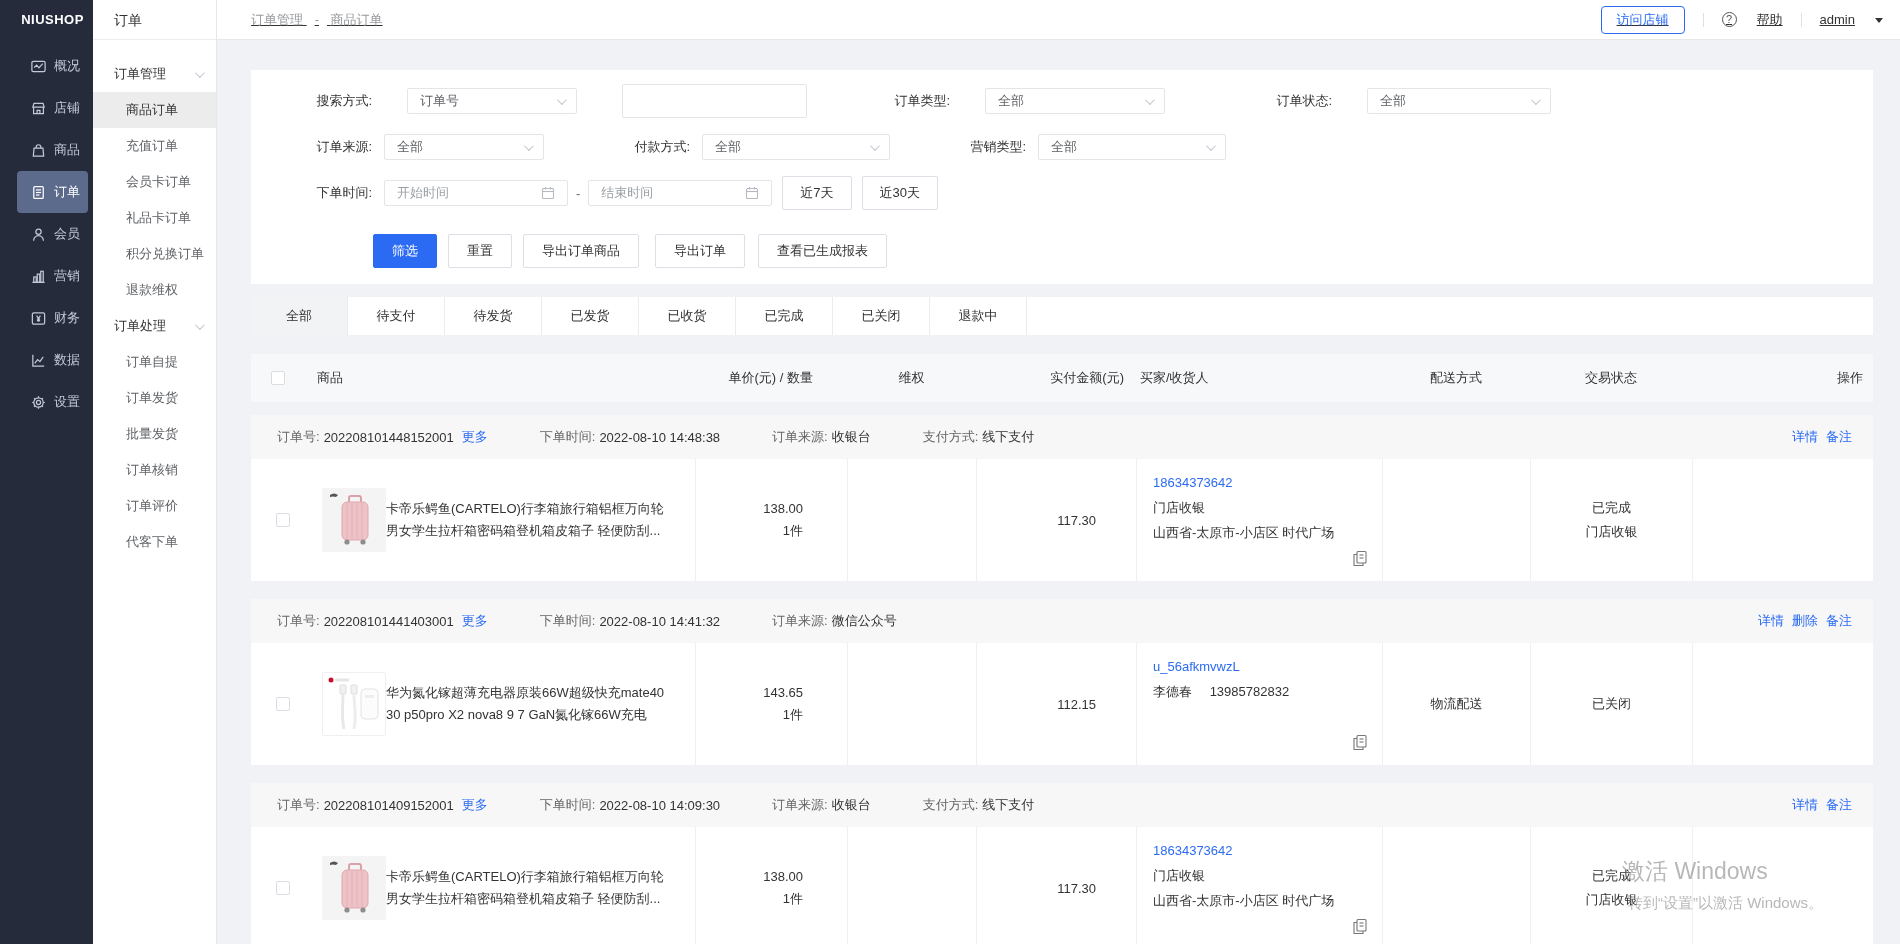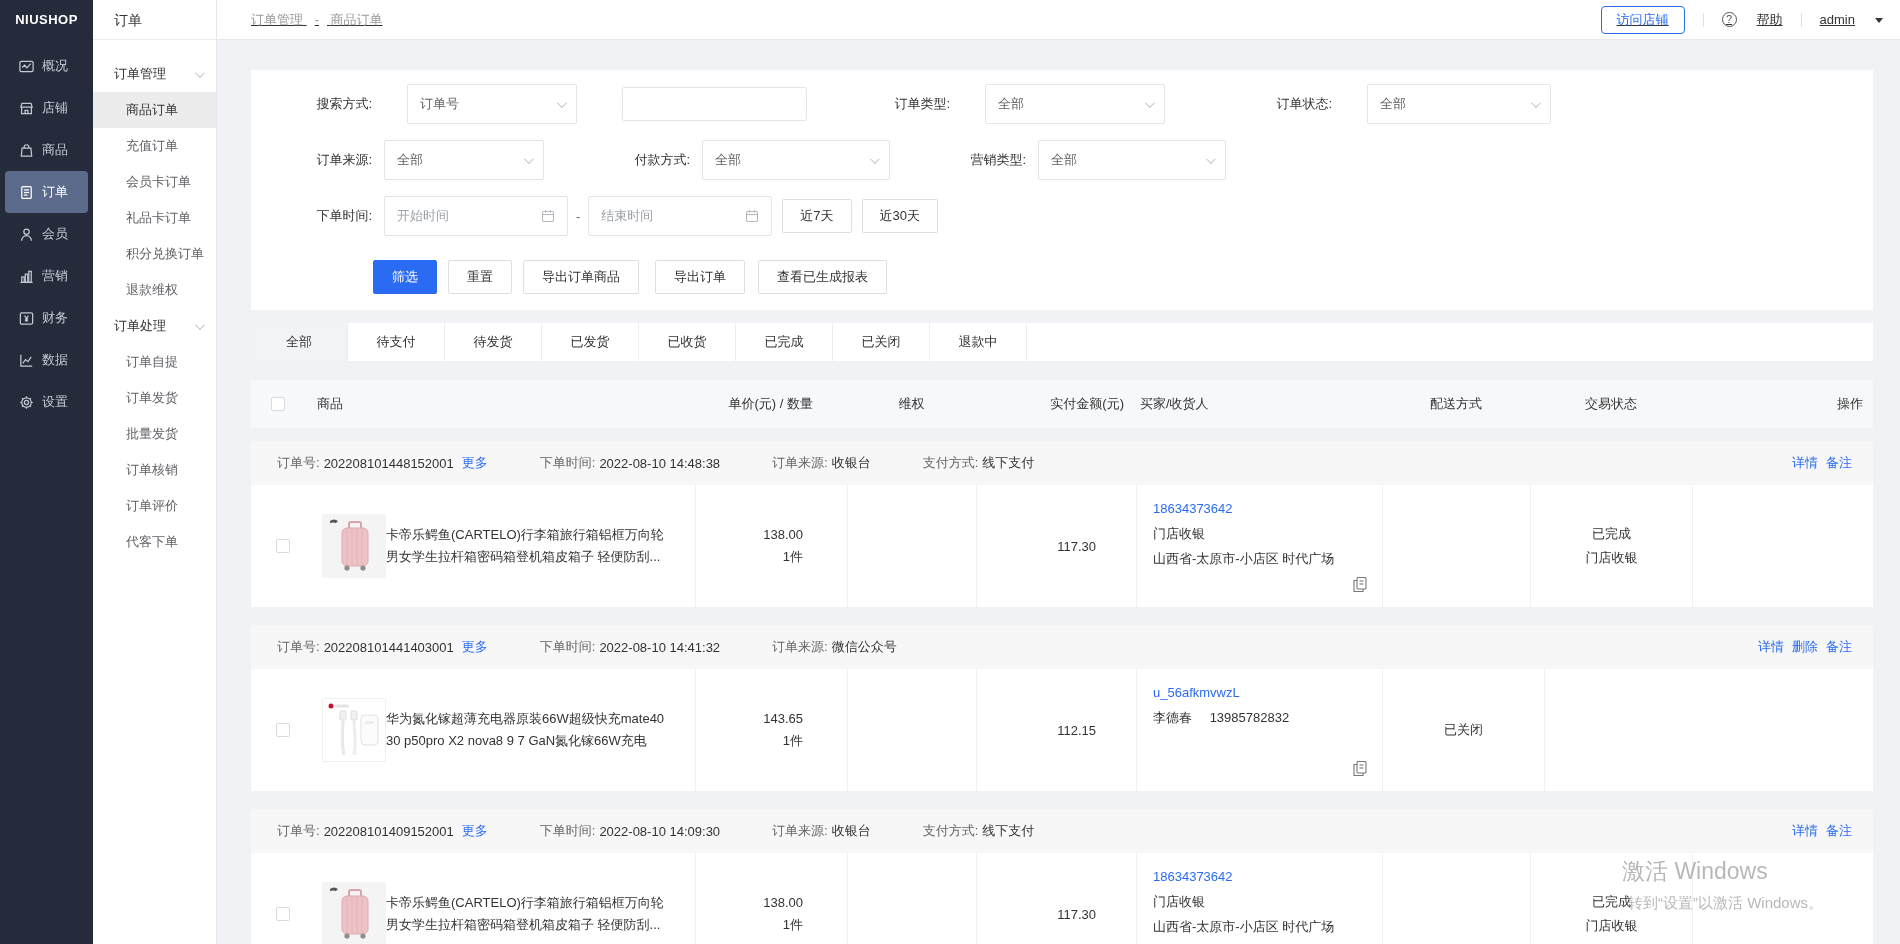--- a/index.html
+++ b/index.html
@@ -6,21 +6,21 @@
   html,body { width:1900px; height:944px; overflow:hidden; }
   body {
     position:relative;
     background:#f0f2f5;
     font-family:"Liberation Sans","DejaVu Sans",sans-serif;
     font-size:13px; color:#333;
   }
   .app { display:flex; height:944px; }
 
   
-  .nav-primary { width:93px; background:#252b3b; color:#c3c9d5; flex-shrink:0; }
+  .nav-primary { width:93px; background:#252b3b; color:#c3c9d5; flex-shrink:0;padding-left:12px; }
   .logo { height:40px; line-height:40px; text-align:center; color:#fff; font-weight:700; font-size:13px; letter-spacing:.5px; }
   .nav-list { margin-top:5px; }
   .nav-item { height:42px; display:flex; align-items:center; gap:7px; padding-left:13px; margin:0 5px; border-radius:4px; cursor:pointer; font-size:13px; }
   .nav-item.active { background:#5c6b8c; color:#fff; }
   .nav-item svg { flex-shrink:0; }
 
   
   .nav-secondary { width:124px; background:#fff; border-right:1px solid #e7e7e7; flex-shrink:0; }
   .sec-title { height:40px; line-height:40px; padding-left:21px; font-size:14px; border-bottom:1px solid #ededed; color:#333; }
   .sec-group { height:36px; margin-top:16px; display:flex; align-items:center; justify-content:space-between; padding:0 14px 0 21px; color:#333; cursor:pointer; }
@@ -42,21 +42,21 @@
 
   .content { flex:1; padding:30px 27px 0 34px; overflow:hidden; }
 
   
   .filter-panel { background:#fff; padding:14px 0 16px 0; }
   .frow { display:flex; align-items:center; margin-top:16px; padding-left:45px; }
   .frow:first-child { margin-top:0;gap:23px; }
   .flabel { text-align:right; padding-right:12px; color:#333; flex-shrink:0; }
   .w88{width:88px;} .w132{width:132px;} .w156{width:156px;} .w158{width:158px;} .w148{width:148px;}
   .sw170{width:170px;} .sw180{width:180px;} .sw184{width:184px;} .sw160{width:160px;} .sw188{width:188px;}
-  .fselect, .fdate { height:40px; border:1px solid #e3e5e8; border-radius:2px; background:#fff; display:flex; align-items:center; justify-content:space-between; padding:0 12px; color:#606266; cursor:pointer; }
+  .fselect, .fdate { height:26px; border:1px solid #e3e5e8; border-radius:2px; background:#fff; display:flex; align-items:center; justify-content:space-between; padding:0 12px; color:#606266; cursor:pointer; }
   .fdate { color:#9aa0a6; }
   .chev { width:7px; height:7px; border-right:1px solid #c0c4cc; border-bottom:1px solid #c0c4cc; transform:rotate(45deg) translateY(-2px); flex-shrink:0; }
   .finput { height:34px; width:185px; margin-left:22px; border:1px solid #e3e5e8; border-radius:2px; padding:0 10px; font-size:13px; outline:none; }
   .dash { margin:0 8px; color:#666; }
   .mini-btn { height:34px; border:1px solid #dcdfe6; background:#fff; border-radius:2px; padding:0 17px; margin-left:10px; font-size:13px; color:#333; cursor:pointer; }
   .btn-row { margin-top:24px; padding-left:122px; display:flex; }
   .btn { height:34px; border-radius:2px; font-size:13px; padding:0 18px; border:1px solid #dcdfe6; background:#fff; color:#333; cursor:pointer; }
   .btn.primary { background:#2b6bf3; border-color:#2b6bf3; color:#fff;font-family:Liberation Mono, monospace; }
   .ml11{margin-left:11px;} .ml16{margin-left:16px;} .ml13{margin-left:13px;}
 
@@ -438,20 +438,21 @@
               <span>李德春</span>
               <span class="buyer-phone">13985782832</span>
             </div>
             <svg class="copy-ic" width="16" height="17" viewBox="0 0 16 17" fill="none" stroke="#777" stroke-width="1.1">
                 <rect x="5" y="1.5" width="9" height="11.5" rx="1"></rect>
                 <path d="M5 4.5 H2 V15.5 H11 V13"></path>
                 <line x1="7.5" y1="5" x2="11.5" y2="5"></line>
                 <line x1="7.5" y1="8" x2="11.5" y2="8"></line>
               </svg>
           </div>
+          <div class="c6 cell-center">物流配送</div>
           <div class="c7 cell-center">
             <span>已关闭</span>
           </div>
           <div class="c8"></div>
         </div>
       </section>
 
       <section class="order-group">
         <div class="order-strip">
           <span class="sl">订单号:</span>

